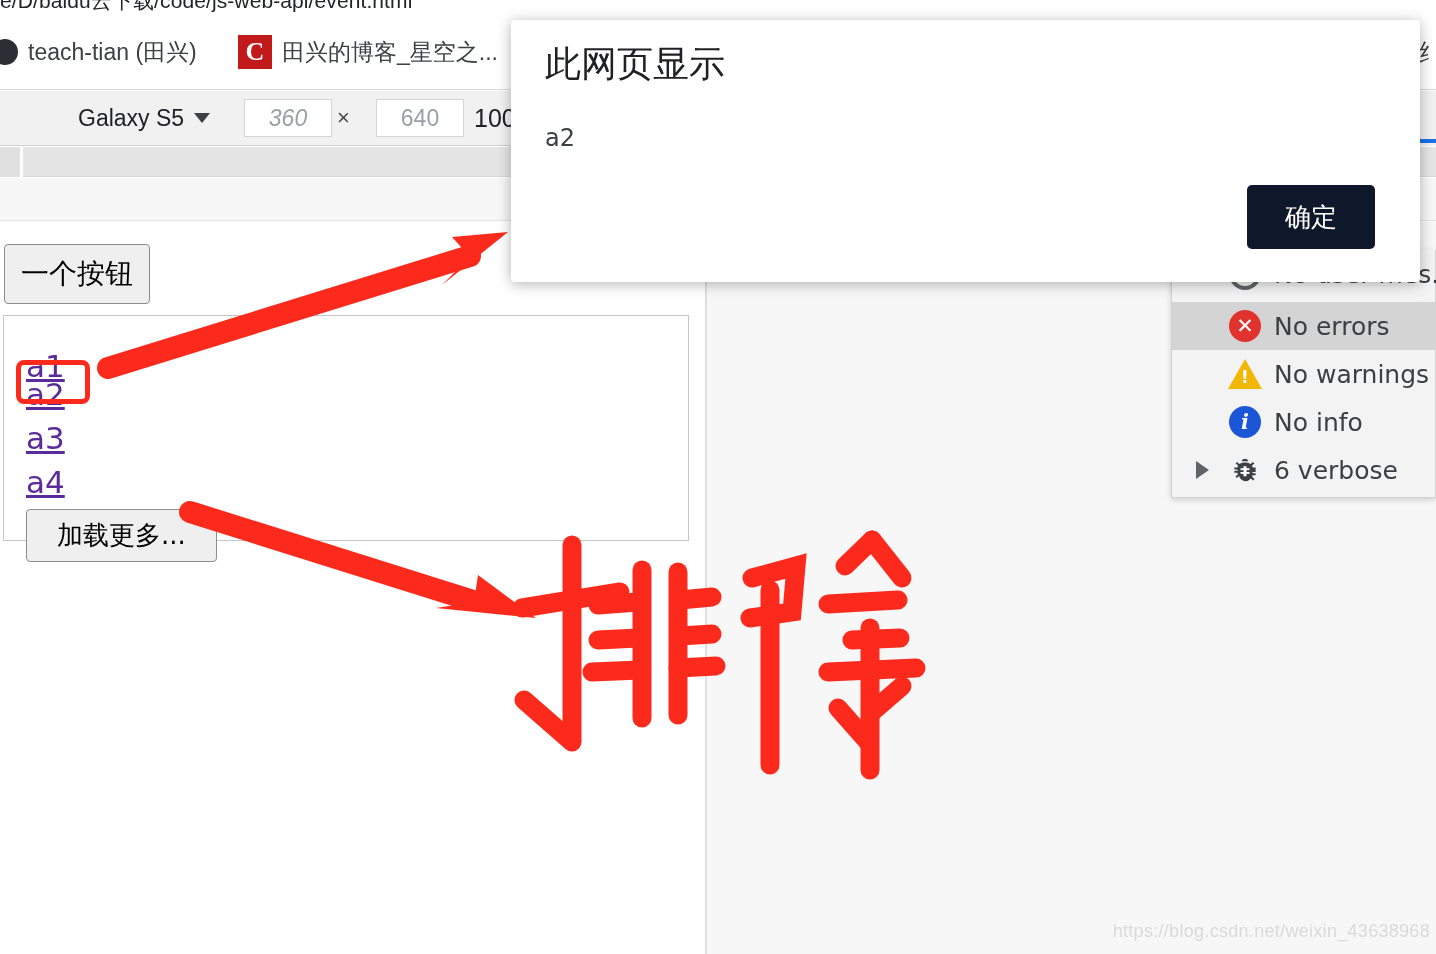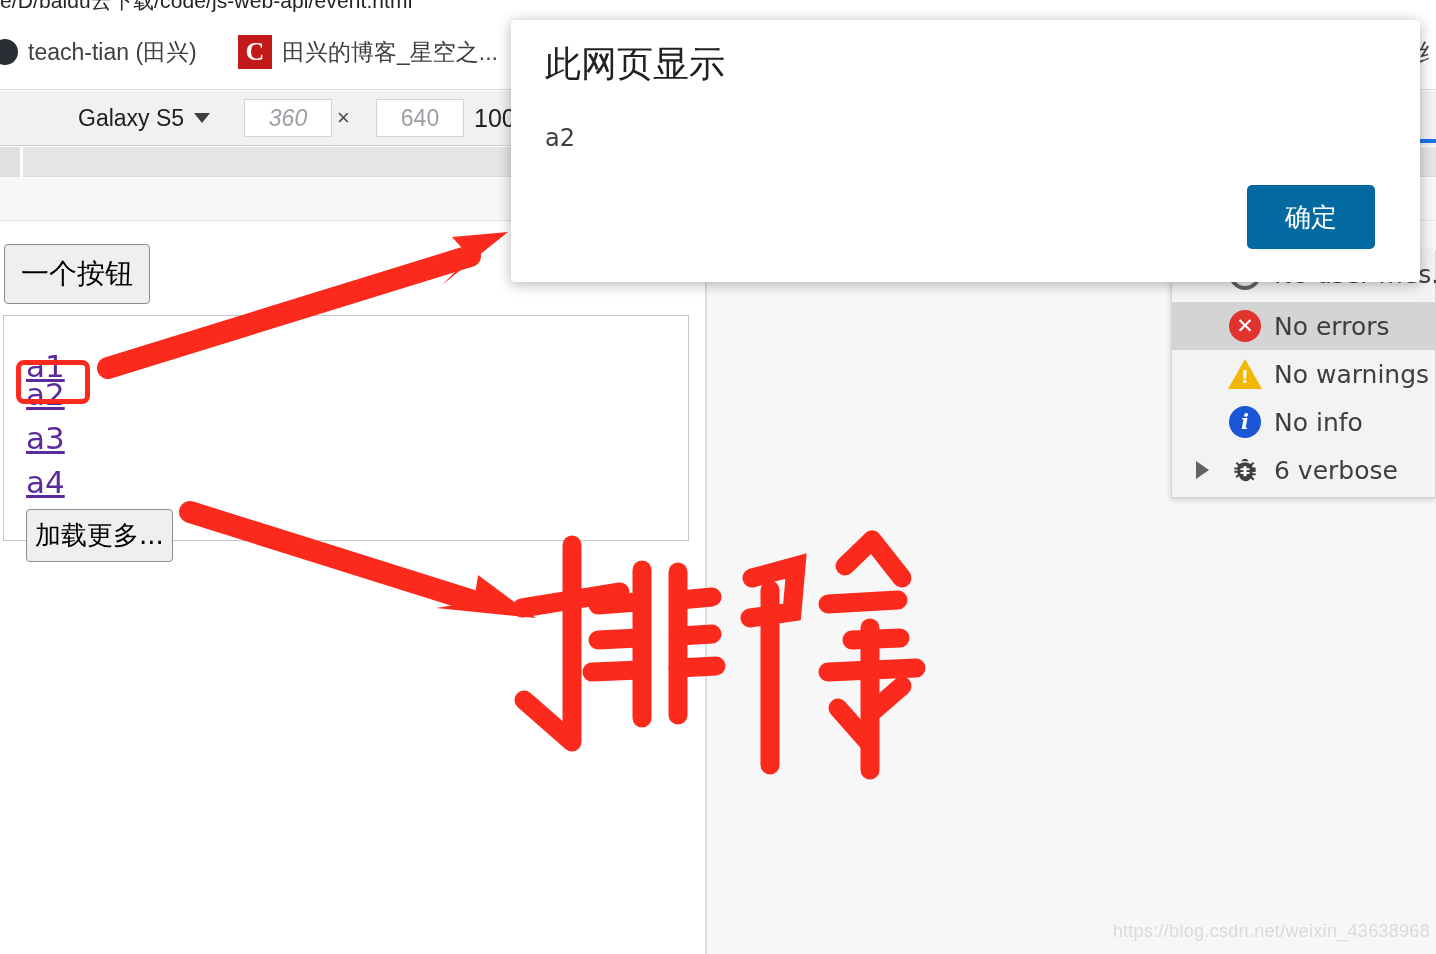--- a/index.html
+++ b/index.html
@@ -230,21 +230,21 @@
     cursor: pointer;
   }
   .lk-1 { top: 16px; margin-top: 16px; }
   .lk-2 { top: 60px; }
   .lk-3 { top: 104px; text-align: right; }
   .lk-4 { top: 148px; }
 
   .load-more-btn {
     position: absolute;
     left: 22px; top: 193px;
-    padding: 8px 8px;
+    padding: 8px 30px;
     background: #efefef;
     border: 1px solid #8d8d8d;
     border-radius: 4px;
     font-size: 26px;
     color: #000000;
     font-family: "DejaVu Sans", sans-serif;
     white-space: nowrap;
     cursor: pointer;
   }
 
@@ -286,21 +286,21 @@
     position: absolute;
     left: 34px; top: 104px;
     font-size: 24px;
     color: #3c4043;
     font-family: "DejaVu Sans", sans-serif;
   }
   .dlg-ok-btn {
     position: absolute;
     right: 45px; top: 165px;
     width: 128px; height: 64px;
-    background: #0369a1;
+    background: #0f172a;
     color: #ffffff;
     border: none;
     border-radius: 5px;
     font-size: 26px;
     font-family: "DejaVu Sans", sans-serif;
     cursor: pointer;
   }
 
   
   .console-dropdown {

